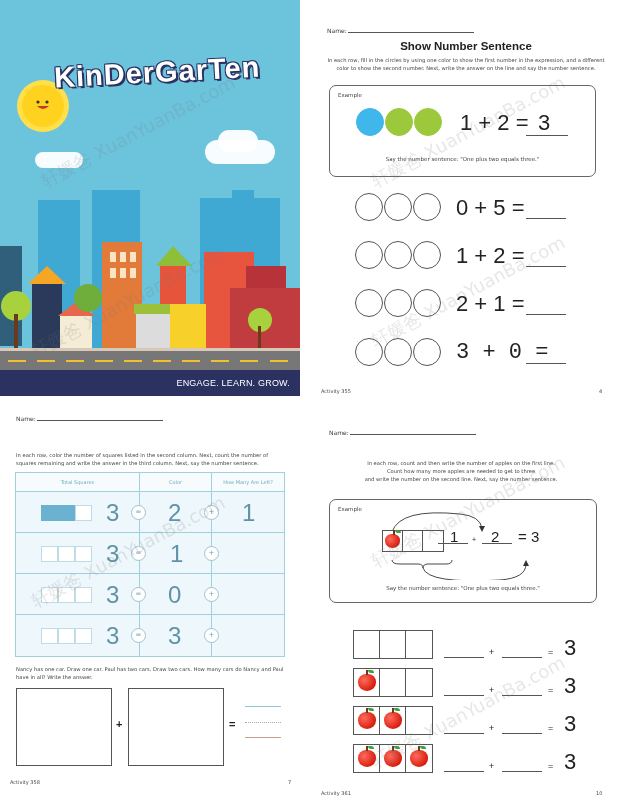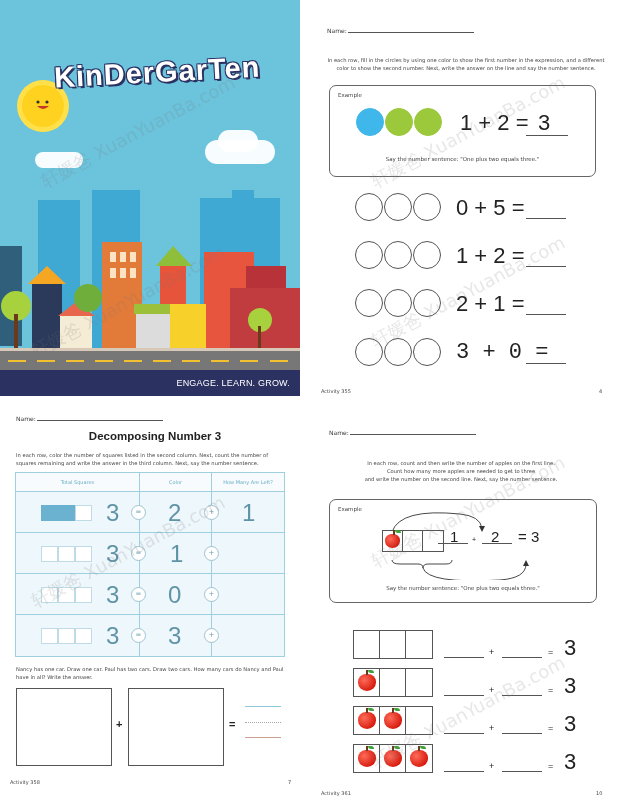--- a/index.html
+++ b/index.html
@@ -121,20 +121,21 @@
   </div>
   <div class="cover-bottom">
     <div class="tagline">ENGAGE. LEARN. GROW.</div>
   </div>
 </div>
 
 <div class="page" id="p-show" style="left:311px;top:0;width:310px;height:400px;">
   <div class="name-line" style="left:16px;top:27px;">
     <span>Name:</span><span class="uline"></span>
   </div>
+  <div class="ws-title" style="top:40px;font-size:11.5px;">Show Number Sentence</div>
   <div class="instr" style="left:14px;top:56px;width:282px;">In each row, fill in the circles by using one color to show the first number in the expression, and a different color to show the second number. Next, write the answer on the line and say the number sentence.</div>
 
   <div class="example-box" style="left:18px;top:85px;width:267px;height:92px;">
     <div class="example-label">Example</div>
     <div class="circle" style="left:26px;top:22px;background:#3fb7ea;border-color:#3fb7ea;"></div>
     <div class="circle" style="left:55px;top:22px;background:#9cc93b;border-color:#9cc93b;"></div>
     <div class="circle" style="left:84px;top:22px;background:#9cc93b;border-color:#9cc93b;"></div>
     <div class="eq-text" style="left:130px;top:24px;">1 + 2 =</div>
     <div class="blank" style="left:196px;top:49px;width:42px;"></div>
     <div class="eq-text" style="left:208px;top:24px;">3</div>
@@ -171,21 +172,20 @@
   </div>
 
   <div class="footer-left" style="left:10px;top:388px;">Activity 355</div>
   <div class="footer-right" style="left:288px;top:388px;">4</div>
 </div>
 
 <div class="page" id="p-decomp" style="left:0;top:405px;width:310px;height:395px;">
   <div class="name-line" style="left:16px;top:10px;">
     <span>Name:</span><span class="uline"></span>
   </div>
-  <div class="ws-title" style="top:25px;font-size:11.5px;">Decomposing Number 3</div>
   <div class="instr" style="left:16px;top:46px;width:272px;text-align:left;">In each row, color the number of squares listed in the second column. Next, count the number of squares remaining and write the answer in the third column. Next, say the number sentence.</div>
 </div>
 
 <div class="decomp-table">
   <div class="dt-head">
     <div class="dt-h" style="width:124px;">Total Squares</div>
     <div class="dt-h" style="width:72px;">Color</div>
     <div class="dt-h" style="width:72px;">How Many Are Left?</div>
   </div>
 

